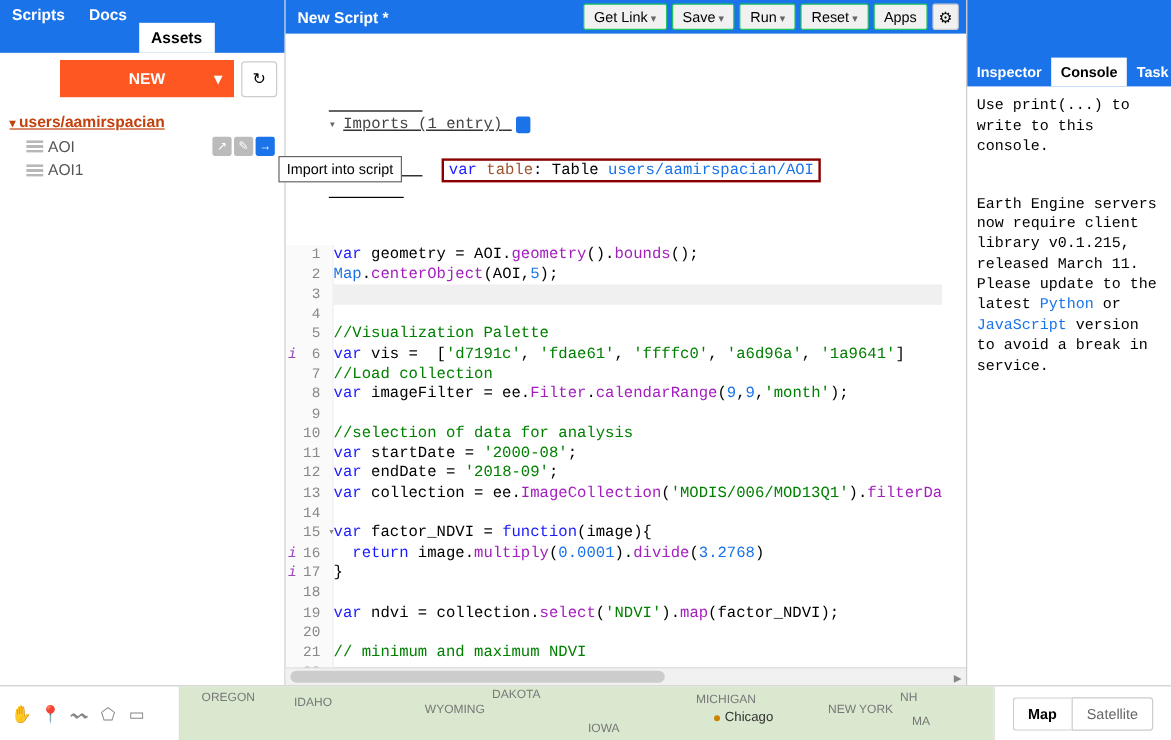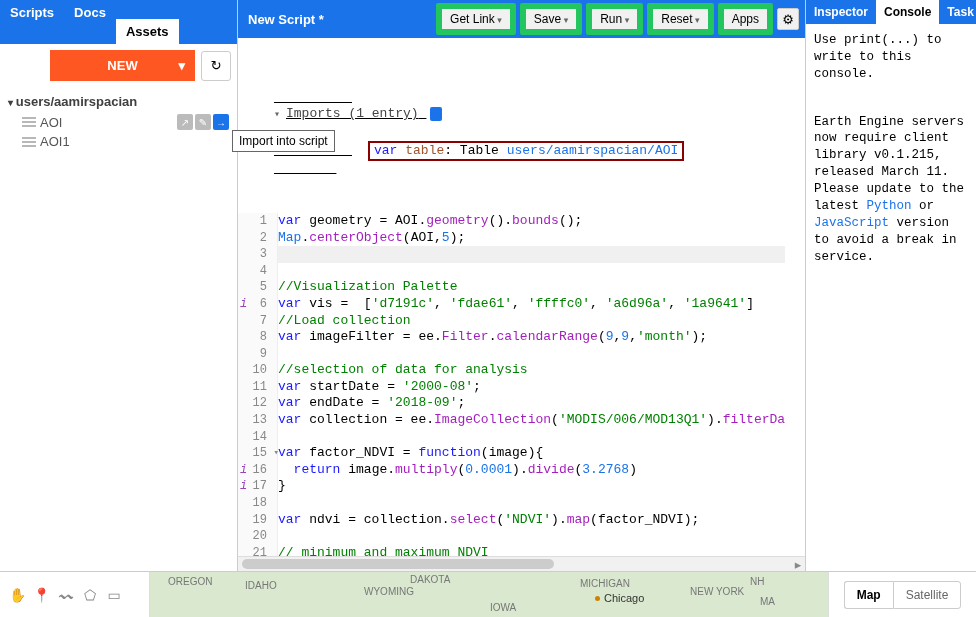--- a/index.html
+++ b/index.html
@@ -10,34 +10,34 @@
 
 .left { width: 238px; border-right: 1px solid #ccc; display: flex; flex-direction: column; }
 .tabs-left { display: flex; background: #1a73e8; }
 .tabs-left .tab { padding: 5px 10px; color: #fff; cursor: pointer; font-weight: bold; }
 .tabs-left .tab.active { background: #fff; color: #000; margin-top: 19px; }
 .new-row { display: flex; align-items: center; padding: 6px; gap: 6px; }
 .new-btn { flex: 1; background: #ff5722; color: #fff; border: none; padding: 8px; font-weight: bold; font-size: 13px; cursor: pointer; position: relative; margin-left: 44px; }
 .new-btn::after { content: "▾"; position: absolute; right: 10px; }
 .refresh-btn { width: 30px; height: 30px; border: 1px solid #ccc; background: #fff; cursor: pointer; border-radius: 3px; }
 .tree { padding: 4px 8px; }
-.tree-folder { font-weight: bold; color: #404040; padding: 3px 0; }
+.tree-folder { font-weight: bold; color: #c2410c; padding: 3px 0; text-decoration: underline; }
 .tree-folder::before { content: "▾ "; font-size: 10px; }
 .tree-item { display: flex; align-items: center; padding: 2px 0 2px 14px; color: #555; }
 .tree-item .table-icon { display: inline-block; width: 14px; height: 10px; margin-right: 4px; background: linear-gradient(#888 0 2px, transparent 2px 4px, #888 4px 6px, transparent 6px 8px, #888 8px 10px); opacity: 0.6; }
 .tree-item .actions { margin-left: auto; display: flex; gap: 2px; }
 .sq { width: 16px; height: 16px; background: #bbb; border-radius: 2px; display: inline-flex; align-items: center; justify-content: center; color: #fff; font-size: 10px; }
 .sq.blue { background: #1a73e8; }
 .tooltip-box { position: absolute; left: 232px; top: 130px; border: 1px solid #666; background: #fff; padding: 3px 6px; font-size: 12px; z-index: 20; }
 
 
 .center { flex: 1; display: flex; flex-direction: column; border-right: 1px solid #ccc; position: relative; min-width: 0; }
 .center-header { background: #1a73e8; display: flex; align-items: center; padding: 3px 6px; gap: 4px; }
 .center-title { color: #fff; font-weight: bold; margin-right: auto; padding-left: 4px; }
-.hbtn { background: #f1f1f1; border: 6px solid #22c55e; padding: 3px 8px; font-size: 12px; cursor: pointer; border-radius: 2px; }
+.hbtn { background: #f1f1f1; border: 1px solid #22c55e; padding: 3px 8px; font-size: 12px; cursor: pointer; border-radius: 2px; }
 .hbtn.dd::after { content: " ▾"; font-size: 9px; color: #666; }
 .gear { width: 22px; height: 22px; background: #f1f1f1; border: 1px solid #ccc; border-radius: 2px; display: flex; align-items: center; justify-content: center; }
 .editor-wrap { display: flex; flex: 1; overflow: hidden; }
 .imports-block { padding: 2px 0 2px 36px; font-family: "Courier New", monospace; font-size: 13px; text-decoration: underline; }
 .imports-line { color: #444; }
 .imports-line .caret::before { content: "▾"; display:inline-block; width:12px; font-size:10px; color:#666; }
 .imports-entry { margin-left: 16px; border: 2px solid #8b0000; padding: 0 4px; display: inline-block; }
 .file-icon { display:inline-block; width:12px; height:14px; background:#1a73e8; border-radius:2px; vertical-align:middle; margin-left:4px; }
 .gutter { width: 40px; background: #fafafa; border-right: 1px solid #eee; padding-top: 36px; }
 .gutter .ln { text-align: right; padding-right: 10px; color: #888; font-family: "Courier New", monospace; font-size: 12px; height: 16.6px; line-height: 16.6px; position: relative; }
@@ -53,21 +53,21 @@
 .cmt { color: #008000; }
 .ident { color: #1a73e8; }
 .ident2 { color: #a0522d; }
 .hsbar { height: 15px; background: #f1f1f1; border-top: 1px solid #ddd; display:flex; align-items:center; }
 .hsbar .thumb { width: 55%; height: 10px; background: #ccc; margin-left: 4px; border-radius: 5px; }
 .hsbar .btn { margin-left:auto; width:14px; text-align:center; color:#888; }
 
 
 .right { width: 170px; display: flex; flex-direction: column; }
 .tabs-right { display: flex; background: #1a73e8; }
-.tabs-right .tab { padding: 5px 8px; color: #fff; cursor: pointer; font-weight: bold; font-size: 12px; }
+.tabs-right .tab { padding: 5px 8px; color: #fff; cursor: pointer; font-weight: bold; font-size: 12px; margin-top: 48px; }
 .tabs-right .tab.active { background: #fff; color: #000; }
 .console-body { padding: 8px; font-family: "Courier New", monospace; font-size: 12.5px; line-height: 1.35; }
 .console-body p { margin-bottom: 14px; }
 .console-body b { font-weight: bold; }
 .console-body a { color: #1a73e8; text-decoration: none; }
 
 
 .map-row { height: 46px; display: flex; border-top: 1px solid #ccc; }
 .map-tools { width: 150px; border-right: 1px solid #ddd; display: flex; align-items: center; gap: 8px; padding: 0 10px; }
 .tool { width: 16px; height: 16px; color: #888; display:flex; align-items:center; justify-content:center; font-size:14px; cursor:pointer; }
@@ -157,21 +157,21 @@
     <div class="map-tools">
       <span class="tool">✋</span>
       <span class="tool">📍</span>
       <span class="tool">〰</span>
       <span class="tool">⬠</span>
       <span class="tool">▭</span>
     </div>
     <div class="map-img">
       <span class="state" style="left:18px;top:4px">OREGON</span>
       <span class="state" style="left:95px;top:8px">IDAHO</span>
-      <span class="state" style="left:214px;top:14px">WYOMING</span>
+      <span class="state" style="left:204px;top:14px">WYOMING</span>
       <span class="state" style="left:260px;top:2px">DAKOTA</span>
       <span class="state" style="left:340px;top:30px">IOWA</span>
       <span class="state" style="left:430px;top:6px">MICHIGAN</span>
       <span class="state" style="left:540px;top:14px">NEW YORK</span>
       <span class="state" style="left:600px;top:4px">NH</span>
       <span class="state" style="left:610px;top:24px">MA</span>
       <span class="city-dot" style="left:445px;top:24px"></span>
       <span class="state" style="left:454px;top:20px;color:#333;font-size:11px">Chicago</span>
     </div>
     <div class="map-type">

